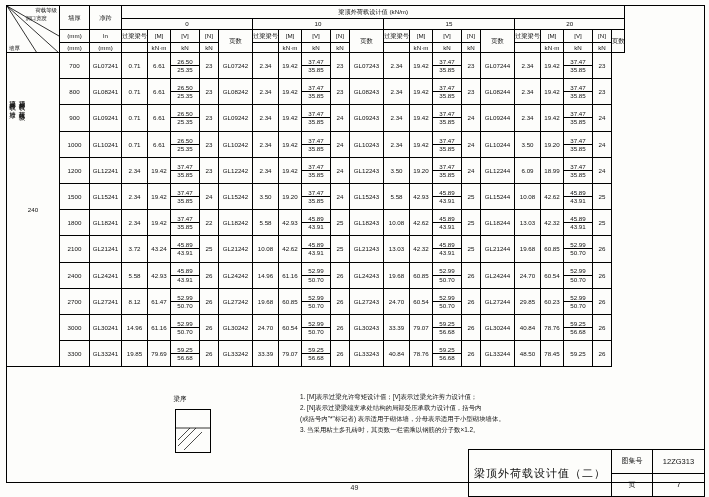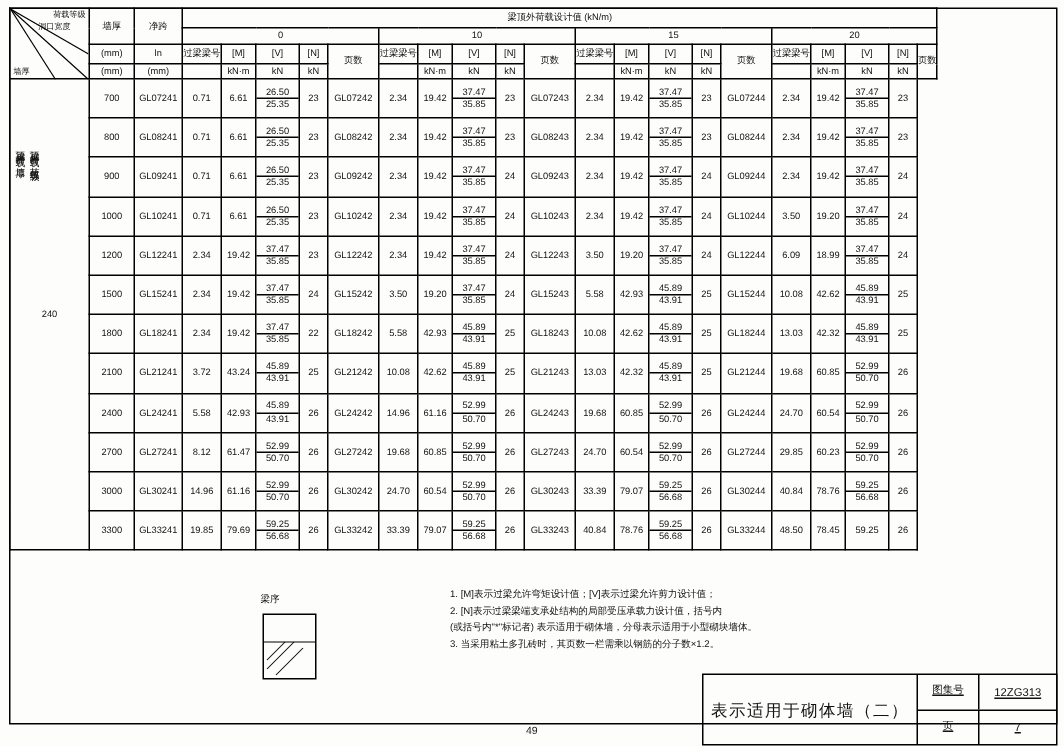--- a/index.html
+++ b/index.html
@@ -75,21 +75,21 @@
   }
   .titlebox{
     position:absolute;left:468px;top:449px;width:235px;height:46px;
     border:1.4px solid #000;
     display:flex;
   }
   .titlebox .t-left{
     flex:1;display:flex;align-items:center;justify-content:center;
     font-size:11px;letter-spacing:1px;border-right:1.2px solid #000;
   }
-  .titlebox .t-right{width:92px;display:flex;flex-direction:column;text-decoration:underline;}
+  .titlebox .t-right{width:92px;display:flex;flex-direction:column;}
   .t-r-row{flex:1;display:flex;border-bottom:1.2px solid #000;}
   .t-r-row:last-child{border-bottom:none;}
   .t-r-label{width:40px;display:flex;align-items:center;justify-content:center;
     font-size:7px;border-right:1.2px solid #000;line-height:1.1;text-align:center;}
   .t-r-val{flex:1;display:flex;align-items:center;justify-content:center;font-size:7.5px;}
   .pagenum{
     position:absolute;left:0;top:484px;width:709px;text-align:center;
     font-size:7px;color:#222;
   }
   .leftnotes{
@@ -763,21 +763,21 @@
   </div>
 
   <div class="notes">
     <div>1. [M]表示过梁允许弯矩设计值；[V]表示过梁允许剪力设计值；</div>
     <div>2. [N]表示过梁梁端支承处结构的局部受压承载力设计值，括号内</div>
     <div>   (或括号内"*"标记者) 表示适用于砌体墙，分母表示适用于小型砌块墙体。</div>
     <div>3. 当采用粘土多孔砖时，其页数一栏需乘以钢筋的分子数×1.2。</div>
   </div>
 
   <div class="titlebox">
-    <div class="t-left">表示适用于砌体墙（二）</div>
+    <div class="t-left">梁顶外荷载设计值（二）</div>
     <div class="t-right">
       <div class="t-r-row">
         <div class="t-r-label">图集号</div>
         <div class="t-r-val">12ZG313</div>
       </div>
       <div class="t-r-row">
         <div class="t-r-label">页</div>
         <div class="t-r-val">7</div>
       </div>
     </div>

